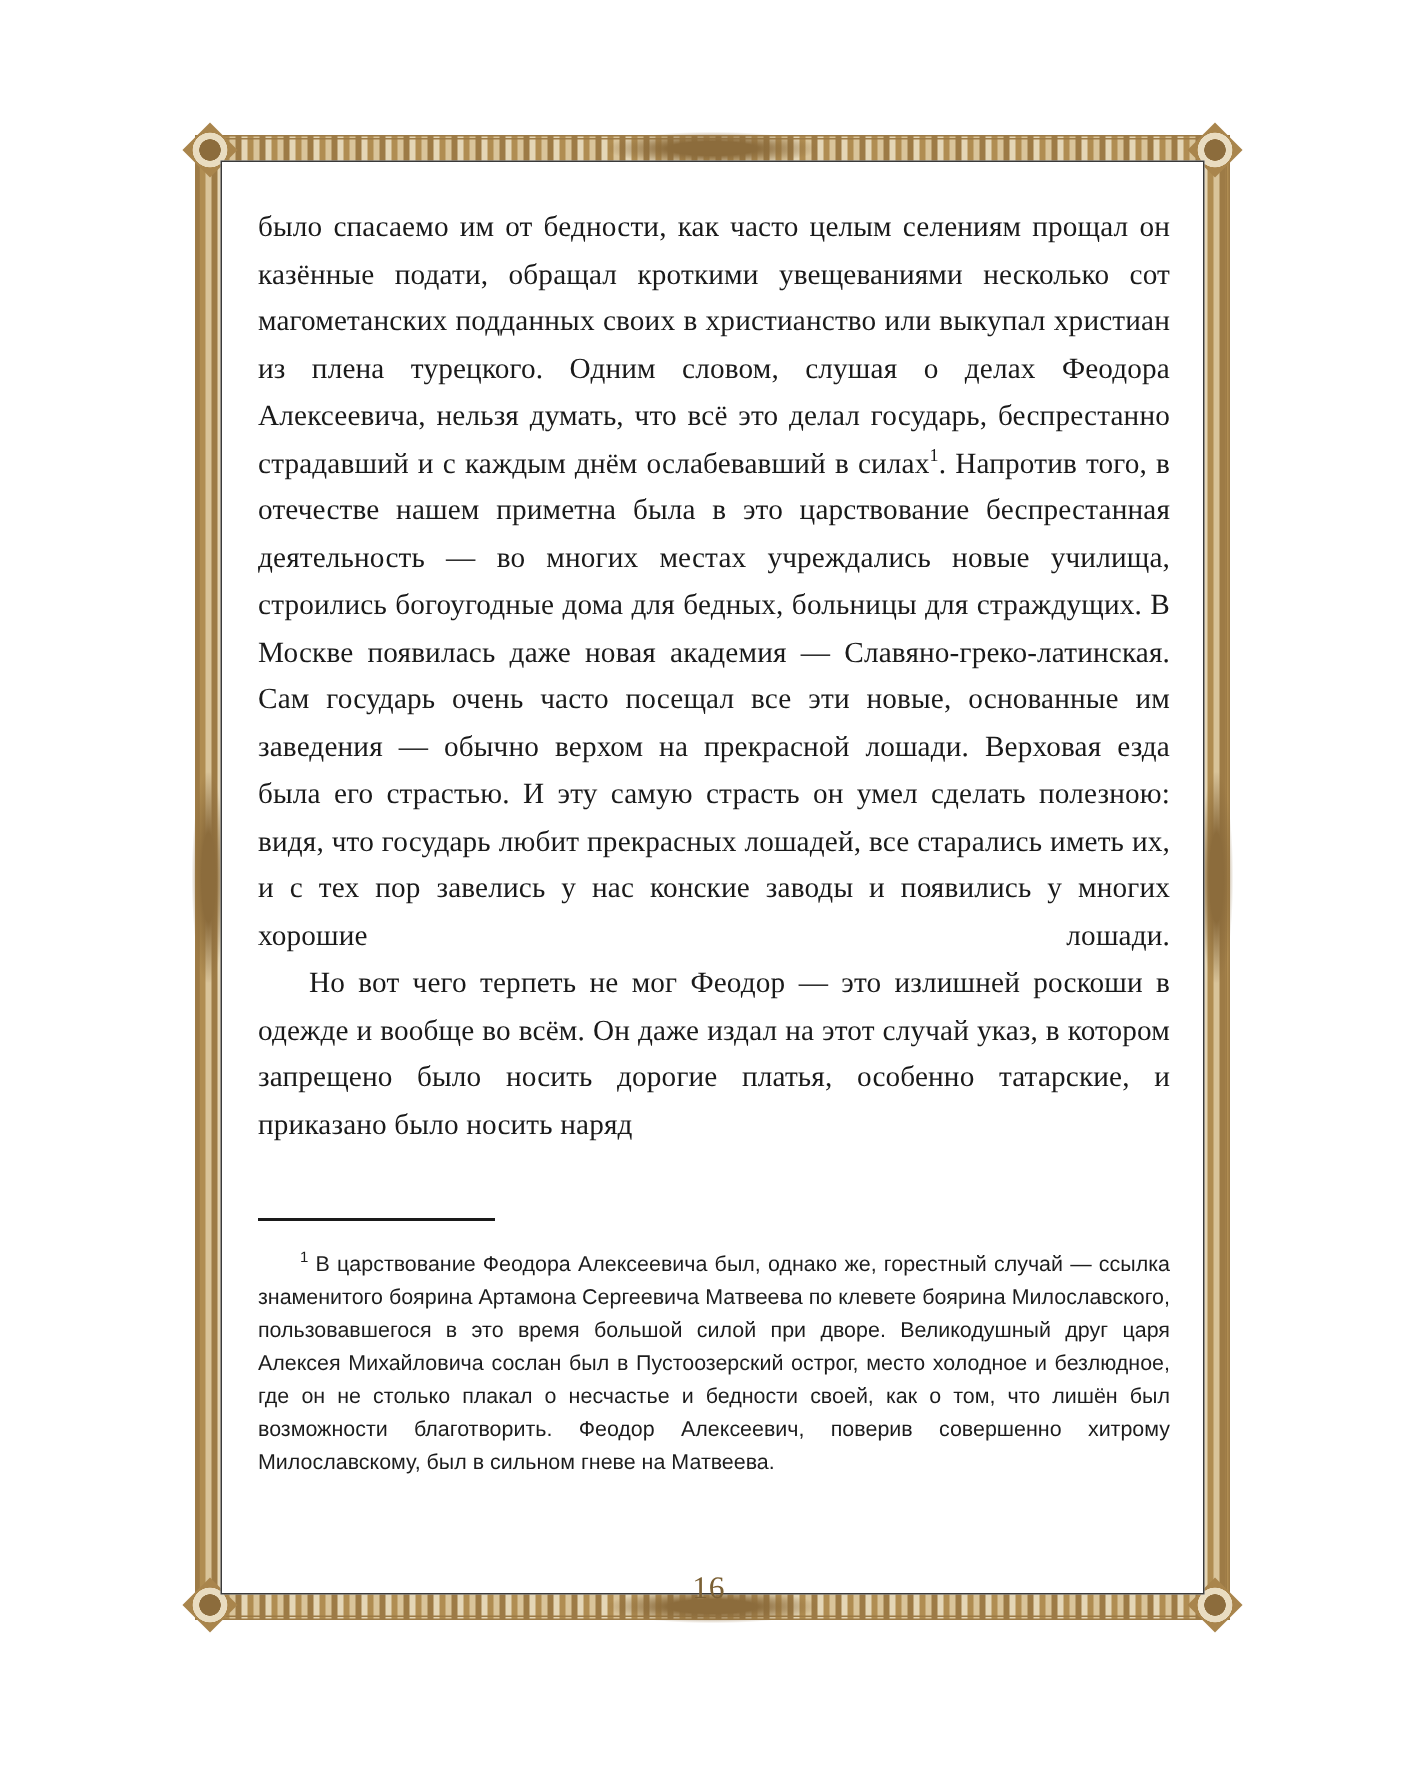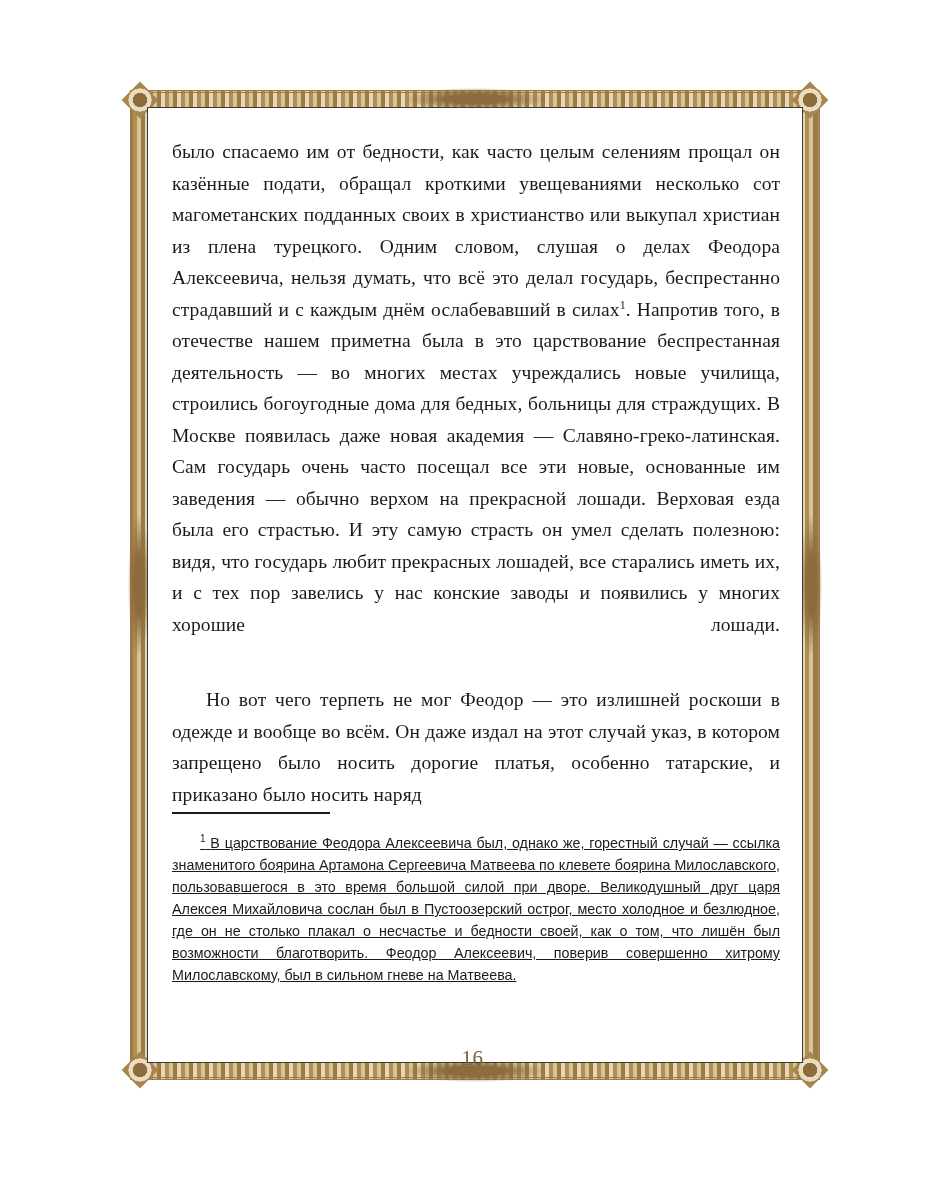--- a/index.html
+++ b/index.html
@@ -86,38 +86,36 @@
     font-size: 19.5px;
     line-height: 31.5px;
     text-align: justify;
     text-align-last: justify;
     hyphens: manual;
     letter-spacing: 0.1px;
   }
   .body-text p.last-natural {
     text-align: justify;
     text-align-last: left;
-    margin-top: 44px;
   }
   .body-text p.indent {
     text-indent: 34px;
   }
   sup.fn {
     font-size: 12px;
     vertical-align: super;
     line-height: 0;
   }
 
   
   .footnote-wrap {
     position: absolute;
     left: 172px;
     top: 812px;
     width: 608px;
-    text-decoration: underline;
   }
   .footnote-rule {
     width: 158px;
     height: 2px;
     background: #1a1a1a;
     margin: 0 0 18px 0;
   }
   .footnote-text {
     font-family: "Liberation Sans", sans-serif;
     font-size: 14.3px;

